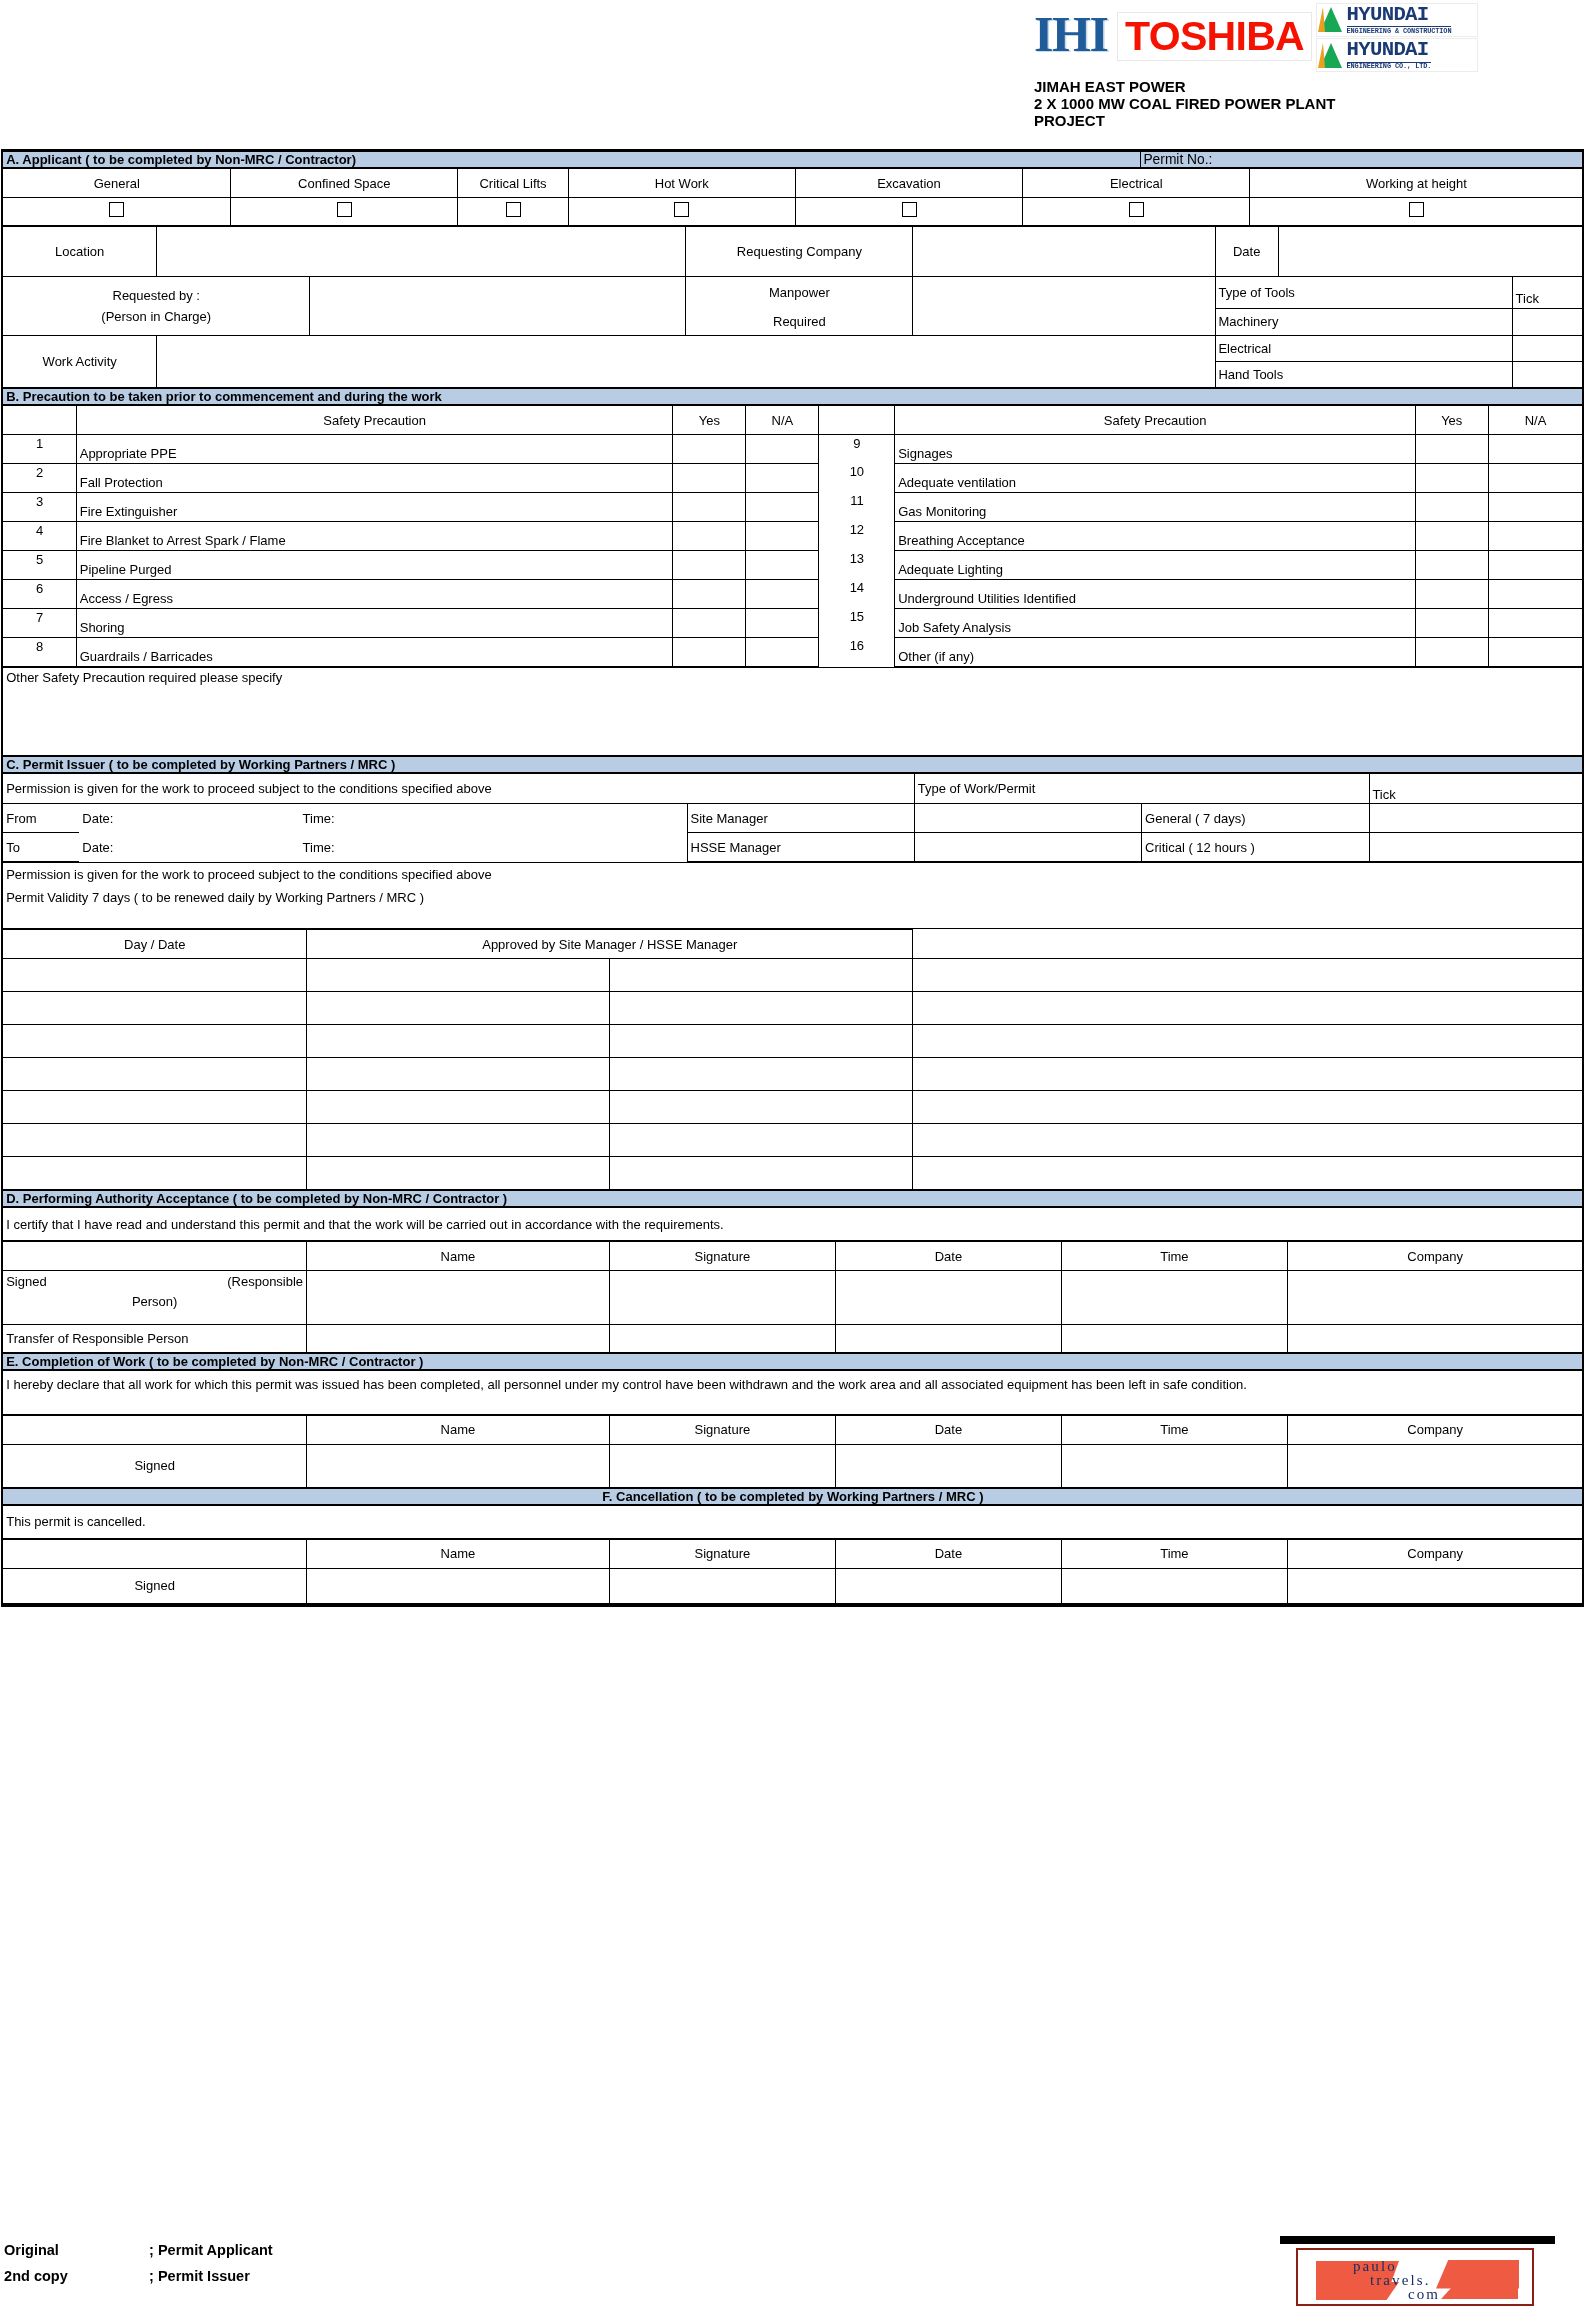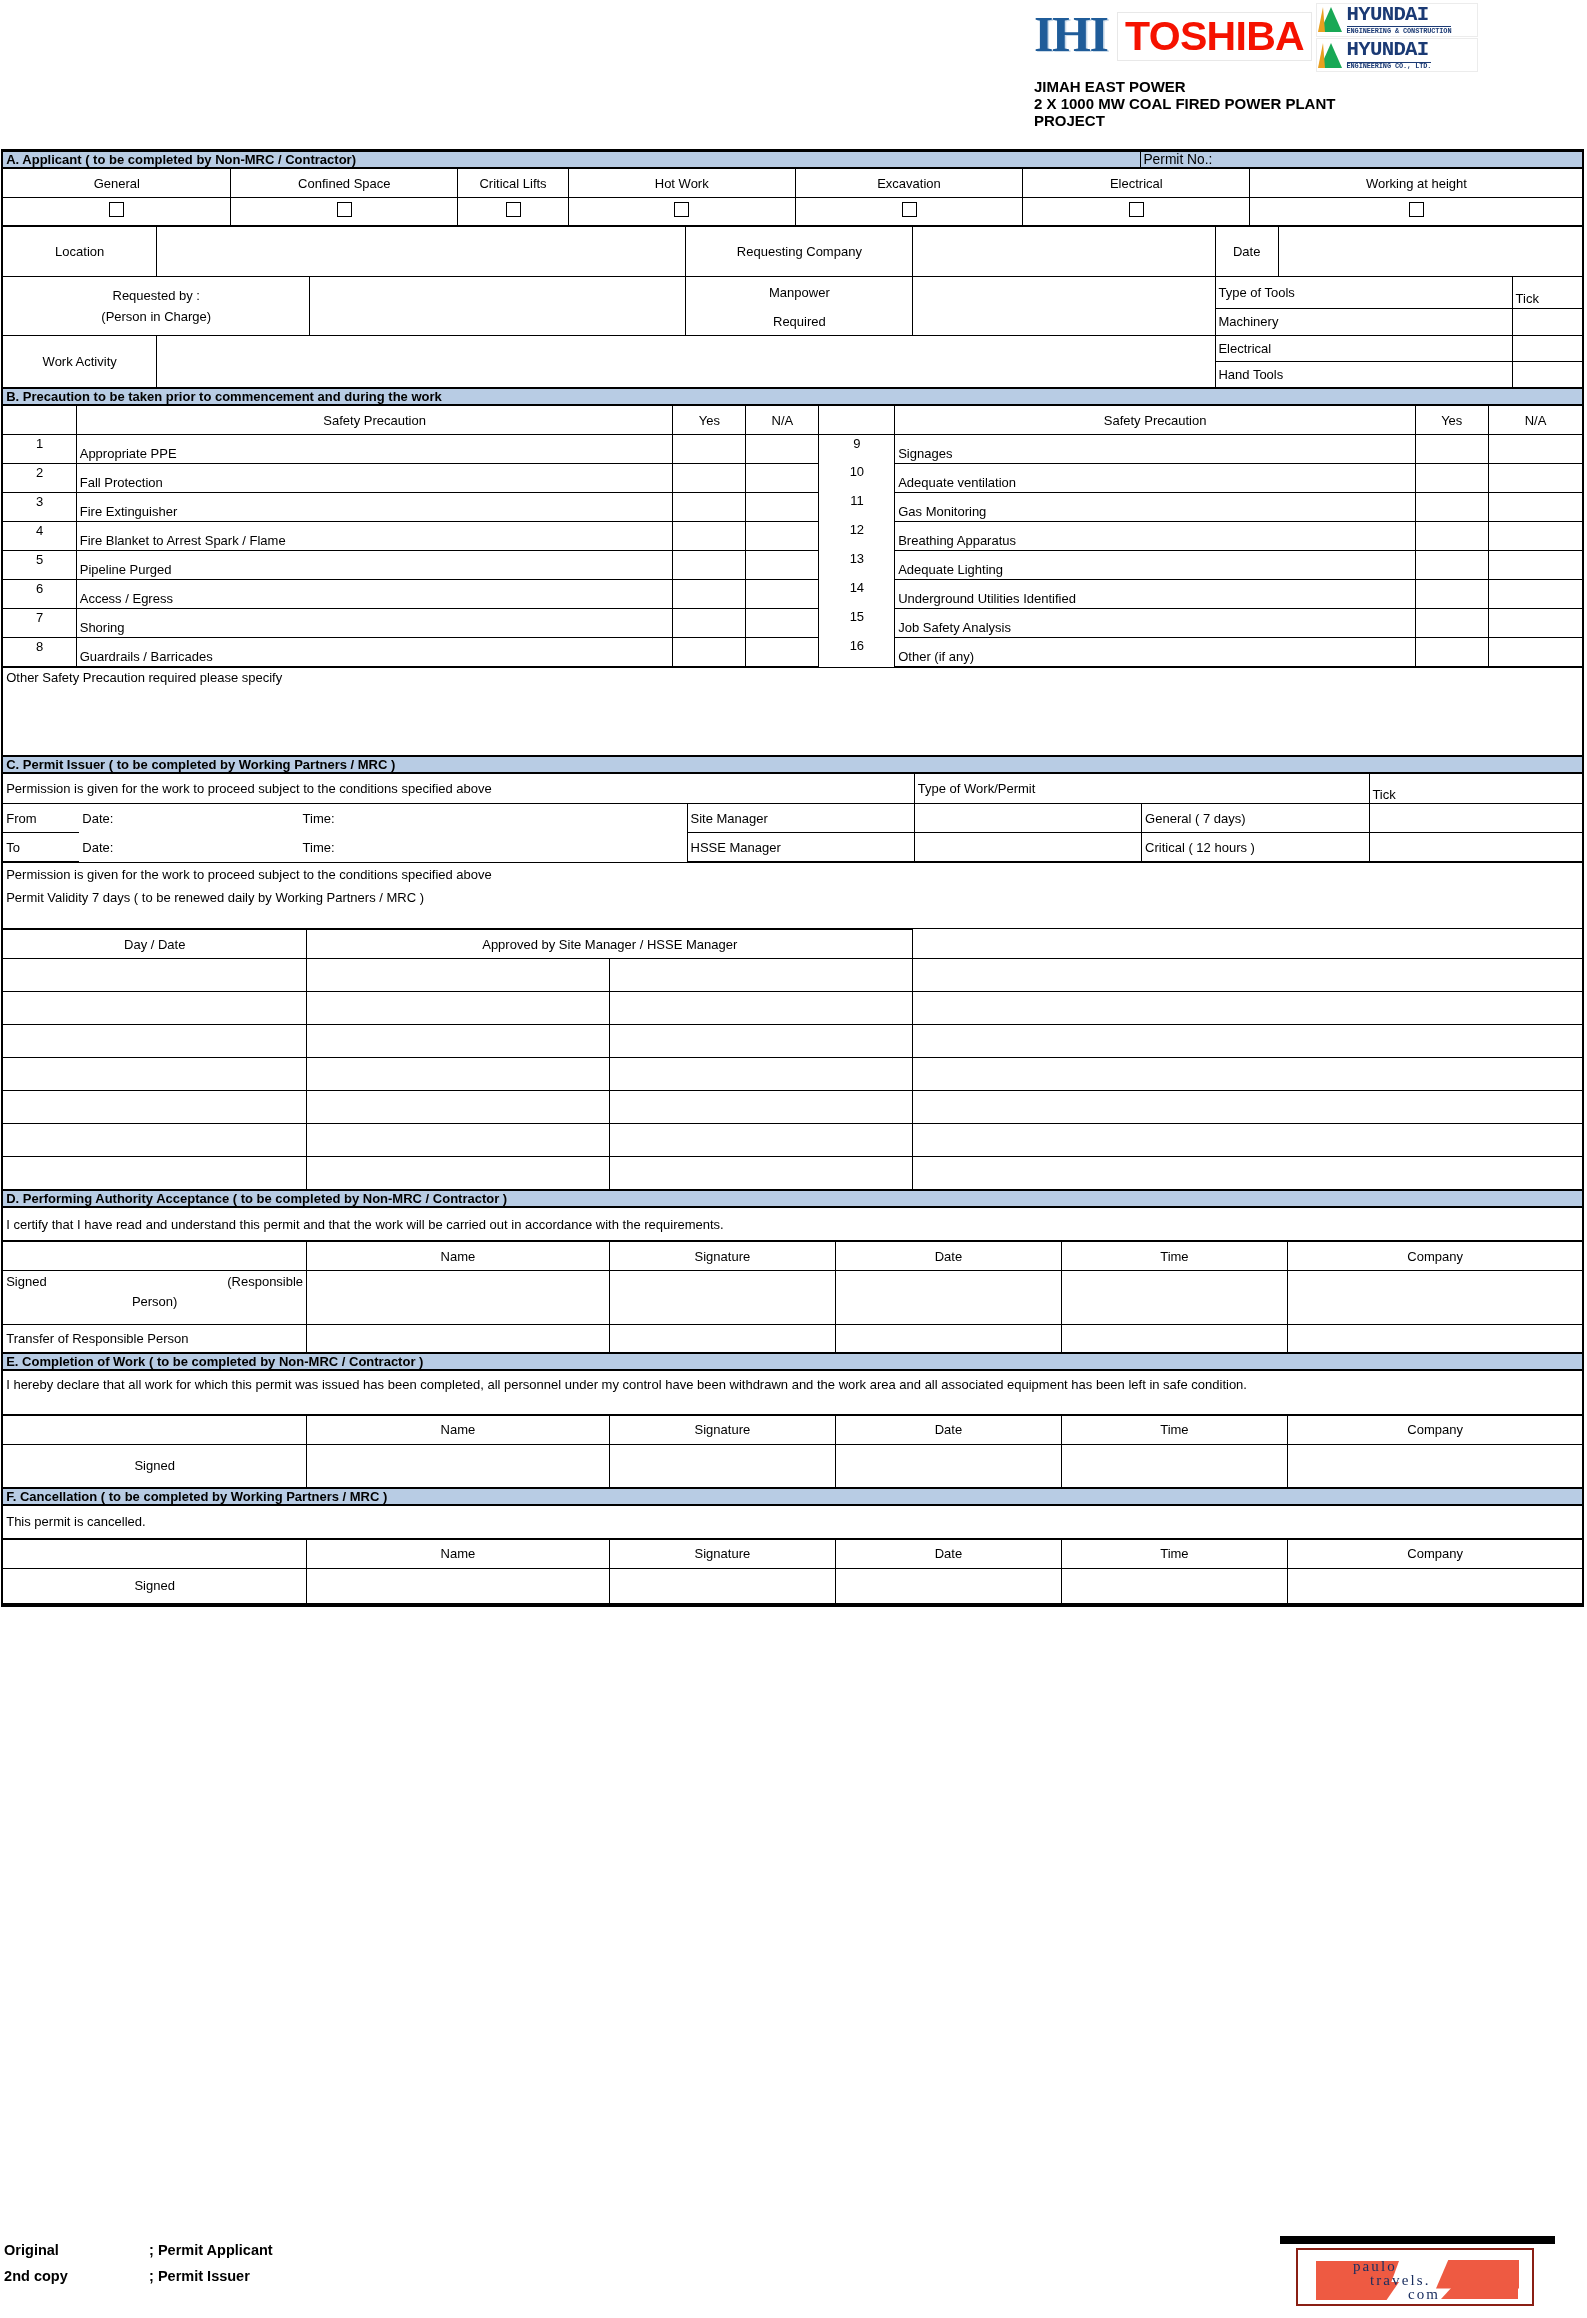--- a/index.html
+++ b/index.html
@@ -257,21 +257,21 @@
             <td style="vertical-align:bottom;padding-bottom:2.1px">Gas Monitoring</td>
             <td></td>
             <td style="border-right:none"></td>
           </tr>
           <tr style="height: 29px;">
             <td class="c" style="border-left:none;vertical-align:top;padding-top:0.7px">4</td>
             <td style="vertical-align:bottom;padding-bottom:2.1px">Fire Blanket to Arrest Spark / Flame</td>
             <td></td>
             <td></td>
             <td class="c" style="vertical-align:top;padding-top:0.7px;border-left:none;border-right:none;border-bottom:none;border-top:none">12</td>
-            <td style="vertical-align:bottom;padding-bottom:2.1px">Breathing Apparatus</td>
+            <td style="vertical-align:bottom;padding-bottom:2.1px">Breathing Acceptance</td>
             <td></td>
             <td style="border-right:none"></td>
           </tr>
           <tr style="height: 29px;">
             <td class="c" style="border-left:none;vertical-align:top;padding-top:0.7px">5</td>
             <td style="vertical-align:bottom;padding-bottom:2.1px">Pipeline Purged</td>
             <td></td>
             <td></td>
             <td class="c" style="vertical-align:top;padding-top:0.7px;border-left:none;border-right:none;border-bottom:none;border-top:none">13</td>
             <td style="vertical-align:bottom;padding-bottom:2.1px">Adequate Lighting</td>
@@ -549,21 +549,21 @@
         <td></td>
         <td></td>
         <td style="border-right:none"></td>
       </tr>
     </tbody>
       </table>
 
     <table class="f">
       <tbody>
           <tr>
-        <td class="blue secbar" style="border-left:none;border-right:none;">F. Cancellation ( to be completed by Working Partners / MRC )</td>
+        <td class="blue secbar" style="border-left:none;border-right:none;text-align:center;">F. Cancellation ( to be completed by Working Partners / MRC )</td>
       </tr>
     </tbody>
       </table>
 
     <table class="f">
       <tbody>
           <tr style="height:33px">
         <td style="border-left:none;border-right:none;">This permit is cancelled.</td>
       </tr>
     </tbody>

